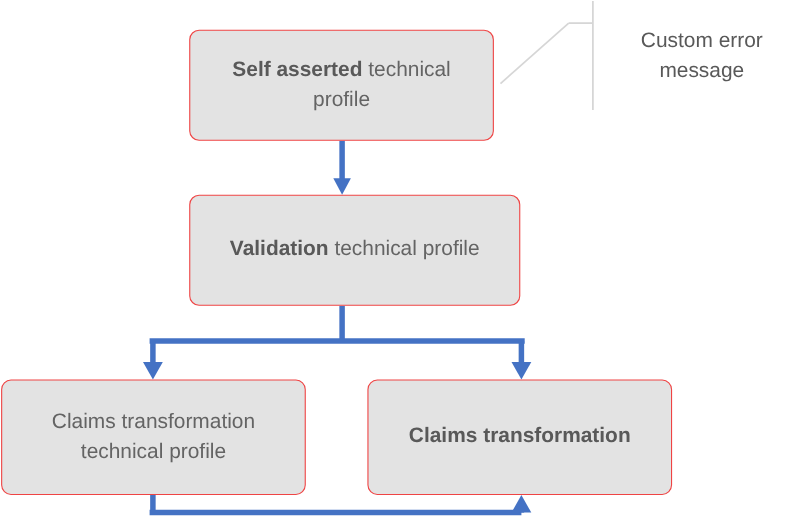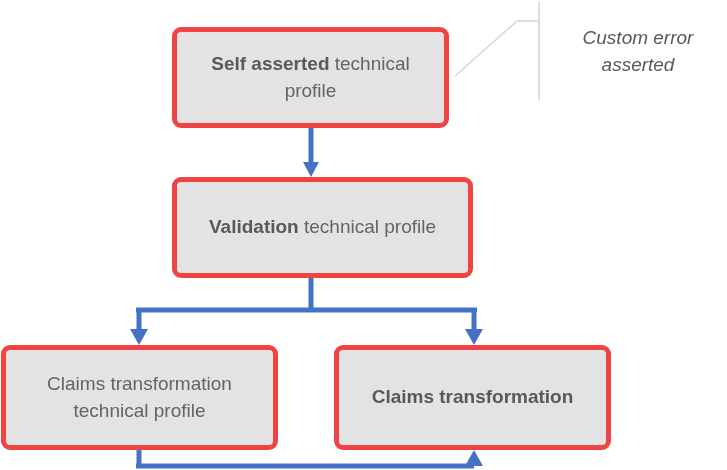--- a/index.html
+++ b/index.html
@@ -24,21 +24,21 @@
     left: 0;
     top: 0;
     width: 727px;
     height: 470px;
     pointer-events: none;
   }
   .node {
     position: absolute;
     box-sizing: border-box;
     background: #E3E3E3;
-    border: 5px solid #ef4444;
+    border: 1px solid #ef4444;
     border-radius: 9px;
     display: flex;
     align-items: center;
     justify-content: center;
     text-align: center;
     color: #646464;
     font-size: 19px;
     line-height: 1.42;
     padding: 4px 14px;
   }
@@ -61,21 +61,20 @@
   }
   .callout-label {
     position: absolute;
     left: 558px;
     top: 25px;
     width: 160px;
     text-align: center;
     color: #595959;
     font-size: 19px;
     line-height: 1.42;
-    font-style: italic;
   }
   .callout-label .txt { display: block; }
 </style>
 </head>
 <body>
 
 <div id="diagram">
 
   <svg class="connector-layer" viewBox="0 0 727 470" width="727" height="470">
 
@@ -121,16 +120,16 @@
       <span class="txt">technical profile</span>
     </span>
   </div>
 
   <div class="node" id="node-claims-transformation">
     <b class="txt">Claims transformation</b>
   </div>
 
   <div class="callout-label">
     <span class="txt">Custom error</span>
-    <span class="txt">asserted</span>
+    <span class="txt">message</span>
   </div>
 
 </div>
 
 </body></html>

